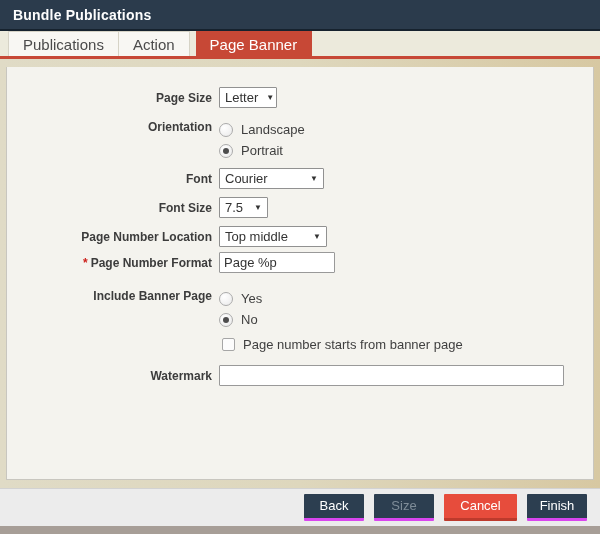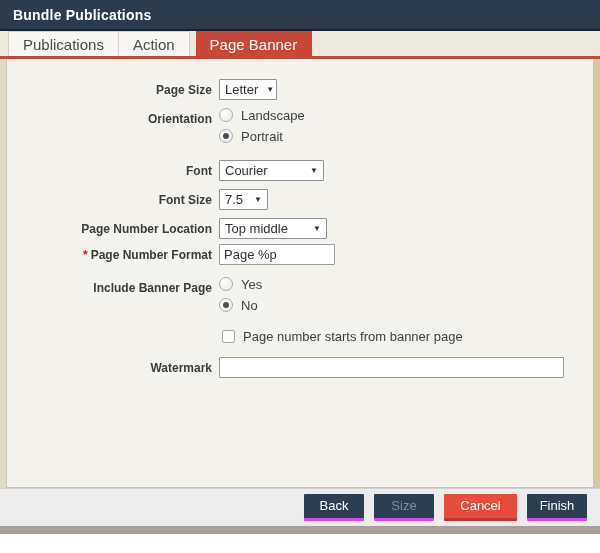--- a/index.html
+++ b/index.html
@@ -29,21 +29,21 @@
   }
   .tab + .tab { border-left:none; }
   .tab.active {
     background:#c74836; color:#ffffff; border-color:#c74836; margin-left:6px;
   }
   .red-line { height:3px; background:#c74836; flex:0 0 auto; }
 
   
   .body-frame {
     flex:1 1 auto; background:linear-gradient(90deg,#e0dbc6 0%,#ded7bd 50%,#d7c8a2 100%);
-    padding:0 6px; min-height:0;
+    padding:8px 6px; min-height:0;
   }
   .panel {
     height:100%; background:#f4f3ee; border:1px solid #c8c6bf; border-top:none;
     padding-top:20px; overflow:hidden;
   }
 
   
   .row { display:flex; align-items:flex-start; margin-bottom:8px; }
   .lbl {
     width:205px; text-align:right; font-size:12px; font-weight:bold; color:#3c3c3c;
@@ -61,21 +61,21 @@
   .caret { font-size:8px; color:#333; margin-left:8px; }
 
   
   input[type="text"] {
     height:21px; border:1px solid #999; border-radius:1px; background:#fff;
     font-family:"Liberation Sans", sans-serif; font-size:13px; color:#333; padding:0 4px;
     outline:none;
   }
 
   
-  .radio-line { display:flex; align-items:flex-start; height:21px; }
+  .radio-line { display:flex; align-items:flex-end; height:21px; }
   .radio {
     width:14px; height:14px; border-radius:50%; border:1px solid #ababab;
     background:radial-gradient(circle at 35% 30%, #ffffff 0%, #e9e9e9 100%);
     position:relative; flex:0 0 auto;
   }
   .radio.checked::after {
     content:""; position:absolute; left:3px; top:3px; width:6px; height:6px;
     border-radius:50%; background:#4d4d4d;
   }
   .radio-text { font-size:13px; color:#3f3f3f; margin-left:8px; }

